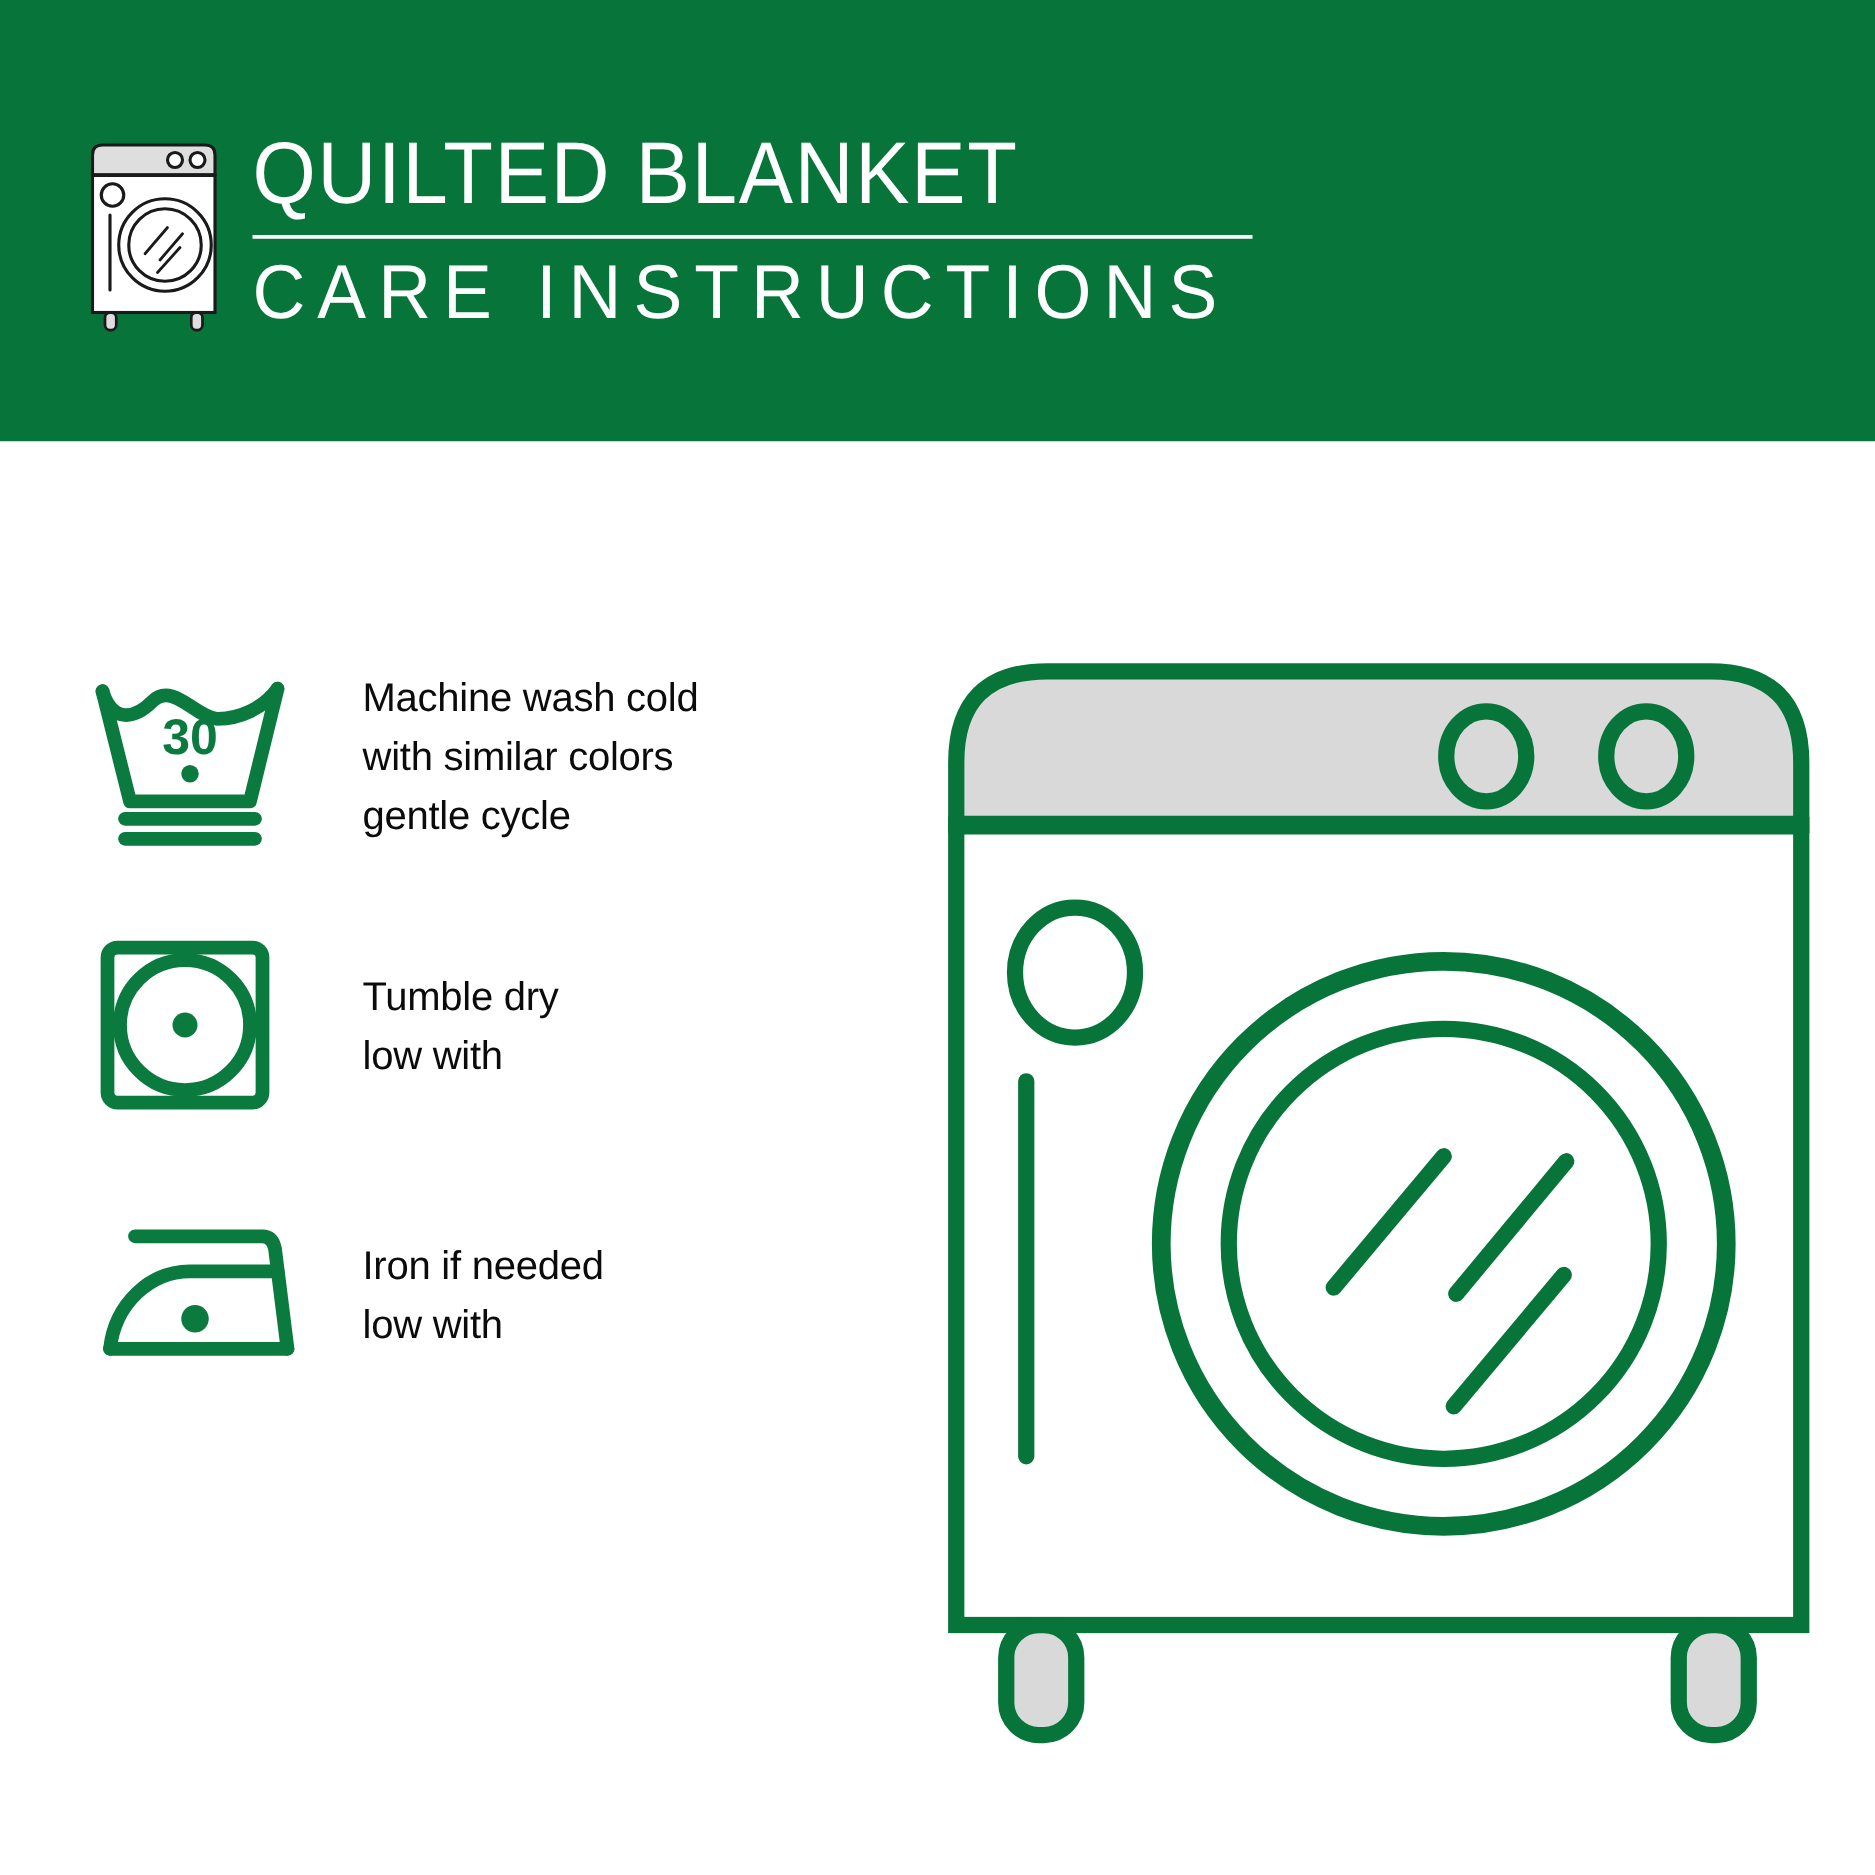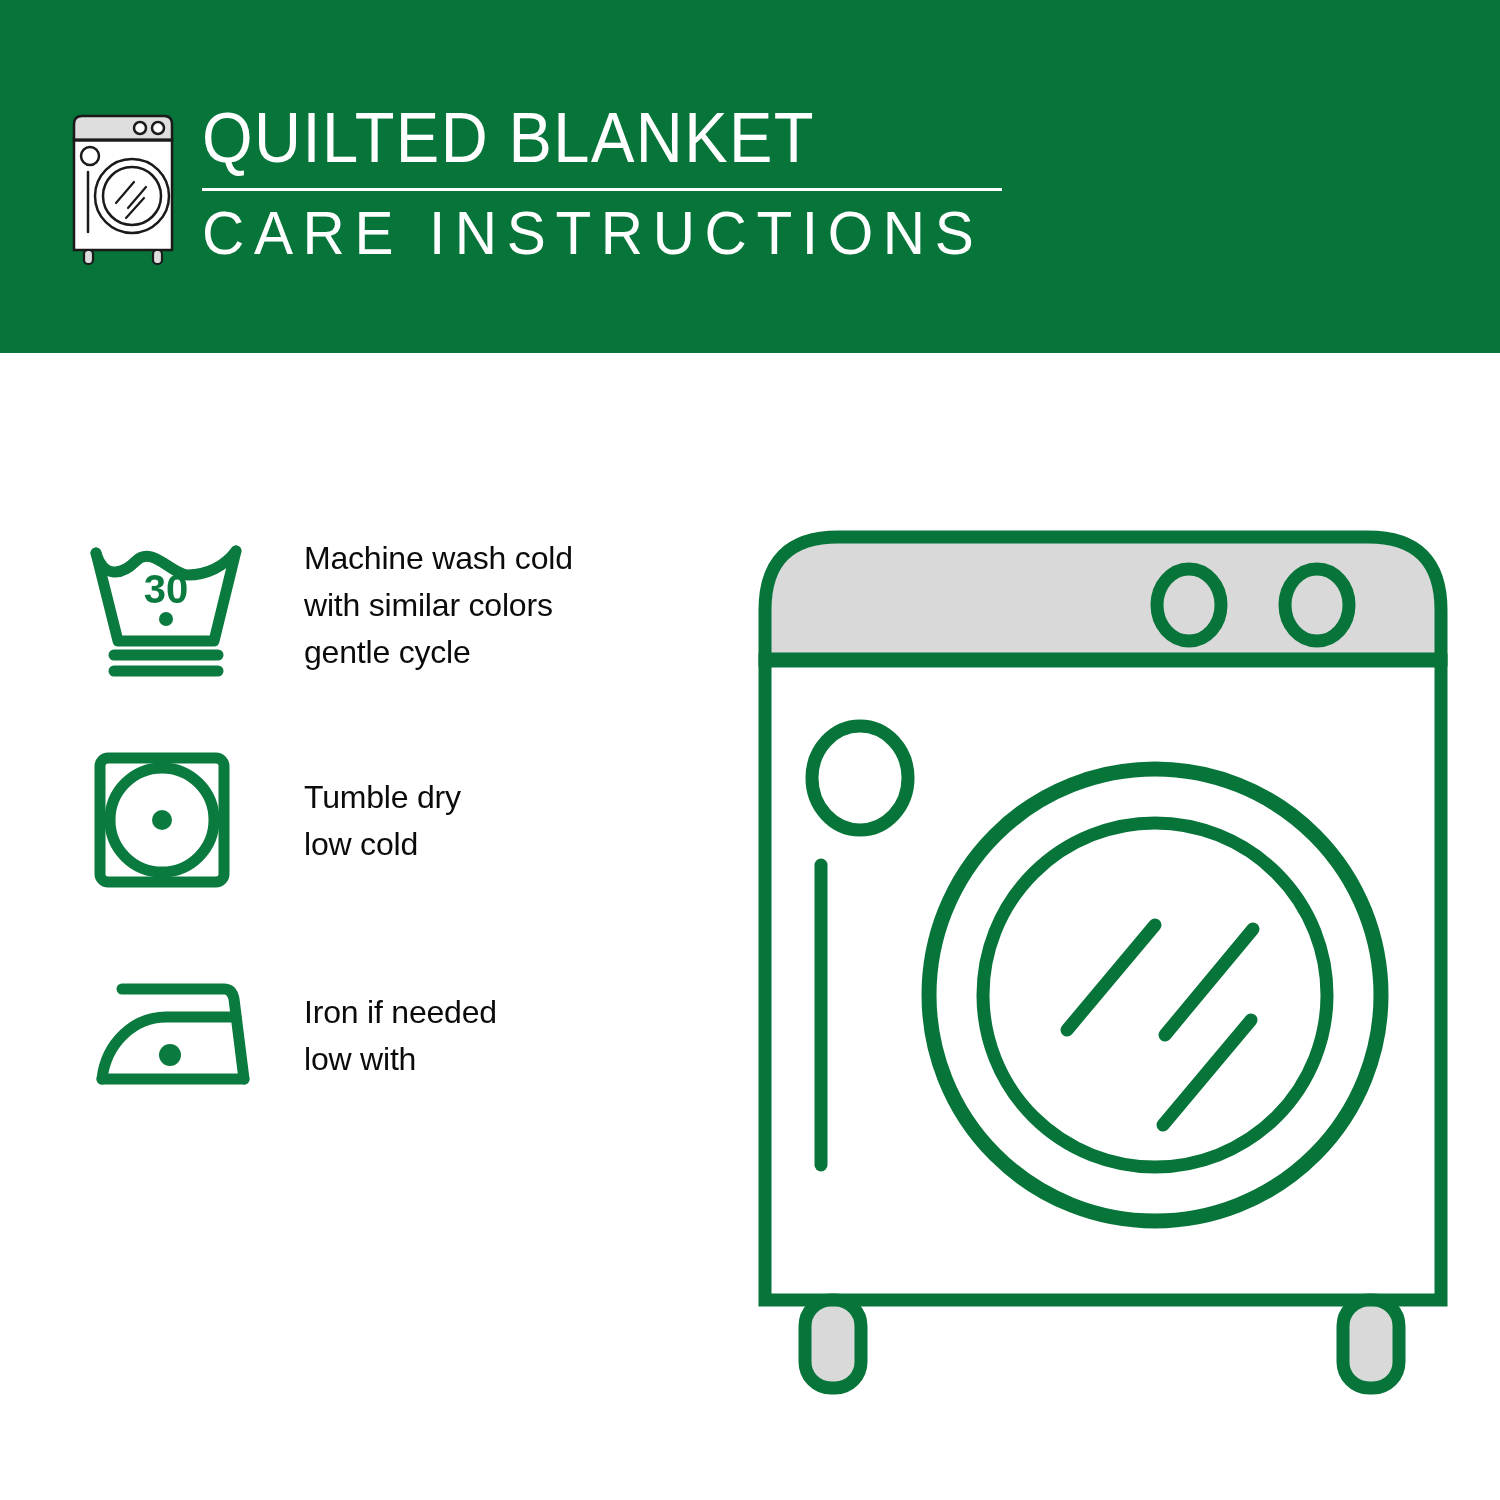--- a/index.html
+++ b/index.html
@@ -69,21 +69,21 @@
     font-weight: 400;
     letter-spacing: 10px;
     transform: scaleX(0.96);
     transform-origin: left center;
     white-space: nowrap;
   }
 
   
   #care-list {
     position: absolute;
-    left: 84px;
+    left: 70px;
     top: 498px;
     width: 640px;
   }
   .care-row {
     display: flex;
     flex-direction: row;
     align-items: center;
     height: 215px;
   }
   .care-icon-wrap {
@@ -189,21 +189,21 @@
 
   <div class="care-row">
     <div class="care-icon-wrap">
       <svg viewBox="0 0 170 150" width="170" height="150">
         <rect x="16" y="12" width="124" height="124" rx="8" ry="8" fill="none" stroke="#0B7A3E" stroke-width="11"></rect>
         <circle cx="78" cy="74" r="52" fill="none" stroke="#0B7A3E" stroke-width="11"></circle>
         <circle cx="78" cy="74" r="10" fill="#0B7A3E"></circle>
       </svg>
     </div>
     <div class="care-text">Tumble dry
-low cold</div>
+low with</div>
   </div>
 
   <div class="care-row">
     <div class="care-icon-wrap">
       <svg viewBox="0 0 190 150" width="190" height="150">
         <g fill="none" stroke="#0B7A3E" stroke-width="11" stroke-linecap="round" stroke-linejoin="round">
 
           <path d="M38 28 L 140 28 Q 148 28 150 38 L 160 118"></path>
 
           <path d="M18 118 C 22 82, 50 56, 82 56 L 152 56"></path>

